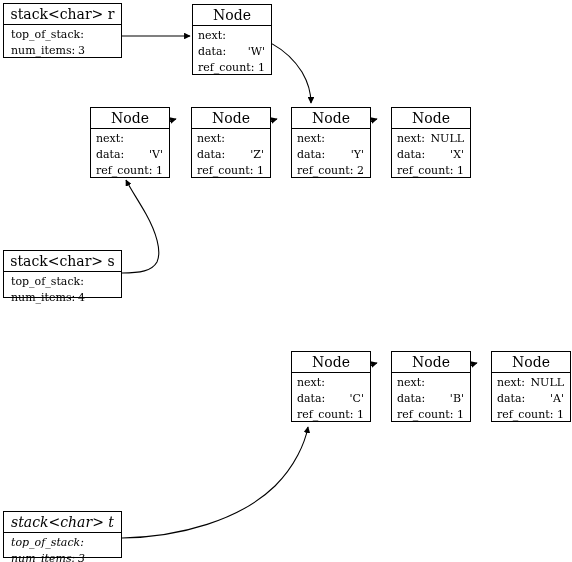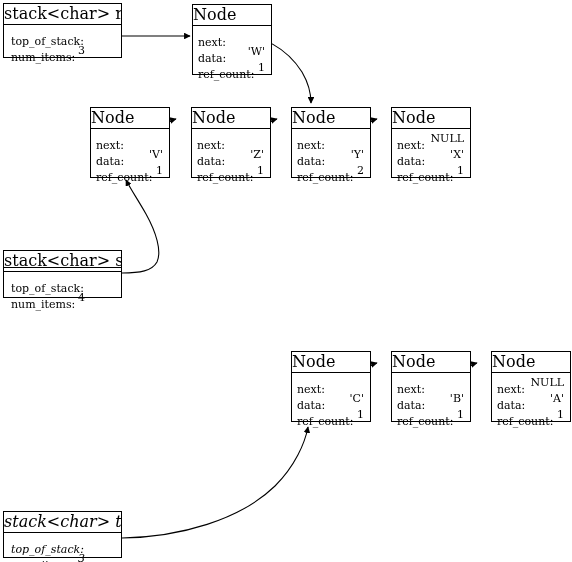--- a/index.html
+++ b/index.html
@@ -25,39 +25,40 @@
   }
   .box {
     position: absolute;
     border: 1px solid #000000;
     background: #ffffff;
     box-sizing: border-box;
   }
   .box-title {
     height: 20px;
     line-height: 20px;
-    font-size: 16px;
+    text-align: center;
+    font-size: 14px;
     border-bottom: 1px solid #000000;
     white-space: nowrap;
     overflow: hidden;
   }
   .box-body {
     padding: 2px 0 0 0;
   }
   .field {
     position: relative;
     height: 16px;
     line-height: 16px;
     font-size: 11px;
     white-space: nowrap;
   }
   .fld-key {
     position: absolute;
     left: 6px;
-    top: 7px;
+    top: 0;
   }
   .fld-val {
     position: absolute;
     right: 7px;
     top: 0;
   }
   .node-box .fld-key { left: 5px; }
   .node-box .fld-val { right: 6px; }
   .stack-box .fld-key { left: 7px; }
   .stack-box .fld-val { right: 36px; }
@@ -103,21 +104,21 @@
         <span class="fld-key">top_of_stack:</span>
         <span class="fld-val"></span>
       </div>
       <div class="field">
         <span class="fld-key">num_items:</span>
         <span class="fld-val">3</span>
       </div>
     </div>
   </div>
 
-  <div class="box stack-box" style="left:3px; top:250px; height:48px;text-decoration:underline;">
+  <div class="box stack-box" style="left:3px; top:250px; height:48px;">
     <div class="box-title">stack&lt;char&gt; s</div>
     <div class="box-body">
       <div class="field">
         <span class="fld-key">top_of_stack:</span>
         <span class="fld-val"></span>
       </div>
       <div class="field">
         <span class="fld-key">num_items:</span>
         <span class="fld-val">4</span>
       </div>

